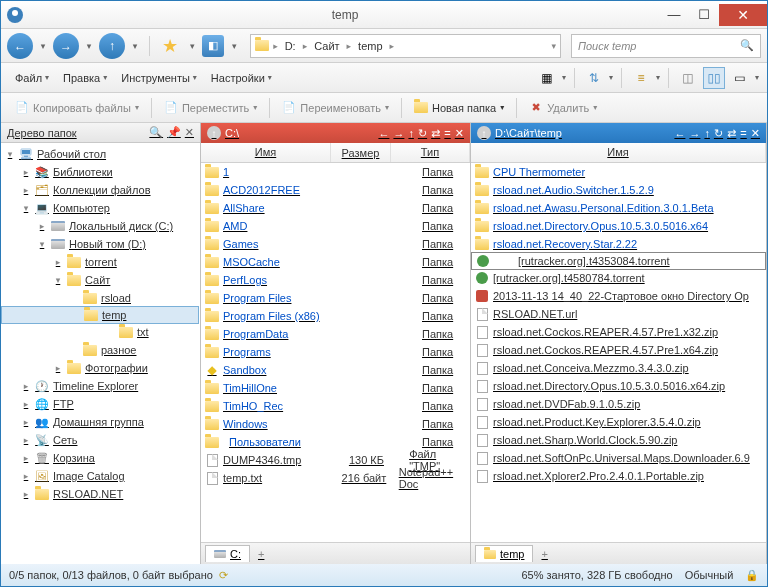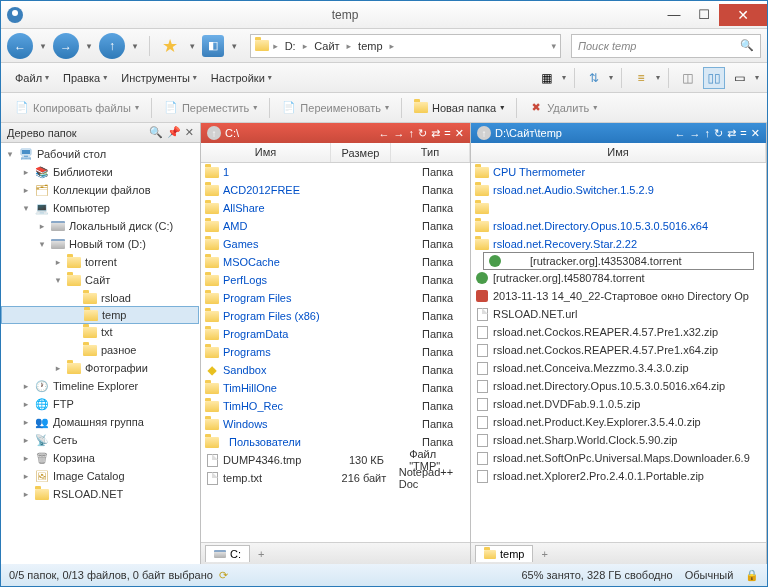--- a/index.html
+++ b/index.html
@@ -25,21 +25,21 @@
 .menuitem { padding: 4px 6px; color: #333; display: flex; align-items: center; gap: 3px; }
 .menuitem .arr { font-size: 8px; color: #666; }
 .menubar .right { margin-left: auto; display: flex; gap: 4px; align-items: center; }
 .tbbtn { width: 22px; height: 22px; border: 1px solid transparent; display: flex; align-items: center; justify-content: center; font-size: 12px; }
 .tbbtn.active { background: #d8e8f5; border: 1px solid #7ab0d8; }
 .actionbar { height: 30px; background: linear-gradient(#fafafa, #ededed); border-bottom: 1px solid #d0d0d0; display: flex; align-items: center; padding: 0 8px; gap: 2px; }
 .actbtn { padding: 4px 6px; color: #888; display: flex; align-items: center; gap: 4px; }
 .actbtn.enabled { color: #333; }
 .actbtn .ic { width: 14px; height: 14px; display: inline-flex; align-items: center; justify-content: center; }
 .sep { width: 1px; height: 20px; background: #d0d0d0; margin: 0 4px; }
-.main { flex: 1; display: flex; overflow: hidden; }
+.main { flex: 1; display: flex; overflow: hidden; text-decoration: underline; }
 .treepanel { width: 200px; border-right: 1px solid #c0c0c0; display: flex; flex-direction: column; background: #f7f7f7; }
 .treeheader { height: 20px; background: linear-gradient(#f5f5f5, #e5e5e5); border-bottom: 1px solid #c8c8c8; display: flex; align-items: center; padding: 0 6px; font-size: 11px; color: #333; }
 .treeheader .tools { margin-left: auto; display: flex; gap: 4px; color: #666; font-size: 10px; }
 .tree { flex: 1; overflow: auto; background: #fff; padding: 2px 0; }
 .tnode { display: flex; align-items: center; height: 18px; padding-left: 4px; gap: 3px; color: #333; white-space: nowrap; }
 .tnode.sel { background: #d8e8f5; border: 1px solid #7ab0d8; margin: -1px 1px -1px 0; }
 .tarrow { width: 10px; color: #888; font-size: 9px; text-align: center; }
 .tico { width: 16px; height: 14px; display: flex; align-items: center; justify-content: center; font-size: 12px; }
 .folder { background: linear-gradient(#ffe9a8, #f5cc55); width: 14px; height: 11px; border-radius: 1px; position: relative; }
 .folder::before { content: ''; position: absolute; top: -3px; left: 0; width: 6px; height: 3px; background: #f5cc55; border-radius: 1px 1px 0 0; }
@@ -52,21 +52,21 @@
 .panelheader.blue { background: linear-gradient(#3a8fd8, #2878c0); }
 .panelheader .tools { margin-left: auto; display: flex; gap: 4px; font-size: 10px; }
 .colheader { height: 20px; background: linear-gradient(#fdfdfd, #f0f0f0); border-bottom: 1px solid #d0d0d0; display: flex; }
 .colheader .col { padding: 3px 8px; border-right: 1px solid #e0e0e0; color: #333; display: flex; align-items: center; gap: 3px; flex-direction: column; }
 .filelist { flex: 1; overflow: auto; background: #fff; }
 .frow { display: flex; align-items: center; height: 18px; padding: 0 4px; gap: 4px; }
 .frow .name { color: #0050c8; display: flex; align-items: center; gap: 4px; }
 .frow .name.black { color: #333; }
 .frow .size { width: 60px; text-align: left; color: #333; padding-right: 6px; margin-left: 19px; }
 .frow .type { color: #333; }
-.frow.sel { border: 1px solid #888; margin: -1px 12px; gap: 28px; }
+.frow.sel { border: 1px solid #888; margin: -1px 0; gap: 28px; }
 .fileico { width: 14px; height: 12px; display: flex; align-items: center; justify-content: center; flex-shrink: 0; }
 .doc { width: 11px; height: 13px; background: #fff; border: 1px solid #aaa; position: relative; }
 .doc::after { content: ''; position: absolute; right: -1px; top: -1px; border: 3px solid transparent; border-left-color: #ddd; border-bottom-color: #ddd; }
 .torrent { width: 12px; height: 12px; background: #4a9c4a; border-radius: 50%; }
 .png { width: 12px; height: 12px; background: #c94a3b; border-radius: 2px; }
 .zip { width: 11px; height: 13px; background: #fff; border: 1px solid #aaa; }
 .tabbar { height: 22px; background: linear-gradient(#f5f5f5, #e5e5e5); border-top: 1px solid #d0d0d0; display: flex; align-items: center; padding: 0 4px; gap: 4px; }
 .tab { padding: 2px 8px; background: #fff; border: 1px solid #c0c0c0; border-bottom: none; display: flex; align-items: center; gap: 4px; font-size: 10px; }
 .plus { color: #888; padding: 0 4px; }
 .statusbar { height: 22px; background: linear-gradient(#eaf3fb, #d5e8f5); display: flex; align-items: center; padding: 0 8px; font-size: 11px; color: #333; }
@@ -260,21 +260,21 @@
           </span>
           <span>rsload</span>
         </div>
         <div class="tnode sel" style="padding-left: 68px;">
           <span class="tarrow"></span>
           <span class="tico">
             <div class="folder"></div>
           </span>
           <span>temp</span>
         </div>
-        <div class="tnode" style="padding-left: 68px;">
+        <div class="tnode" style="padding-left: 68px; margin-left: 36px;">
           <span class="tarrow"></span>
           <span class="tico">
             <div class="folder"></div>
           </span>
           <span>txt</span>
         </div>
         <div class="tnode" style="padding-left: 68px;">
           <span class="tarrow"></span>
           <span class="tico">
             <div class="folder"></div>
@@ -583,20 +583,21 @@
         <div class="frow">
           <span class="fileico">
             <div class="folder"></div>
           </span>
           <span class="name">rsload.net.Audio.Switcher.1.5.2.9</span>
         </div>
         <div class="frow">
           <span class="fileico">
             <div class="folder"></div>
           </span>
+          <span class="name">rsload.net.Awasu.Personal.Edition.3.0.1.Beta</span>
         </div>
         <div class="frow">
           <span class="fileico">
             <div class="folder"></div>
           </span>
           <span class="name">rsload.net.Directory.Opus.10.5.3.0.5016.x64</span>
         </div>
         <div class="frow">
           <span class="fileico">
             <div class="folder"></div>

